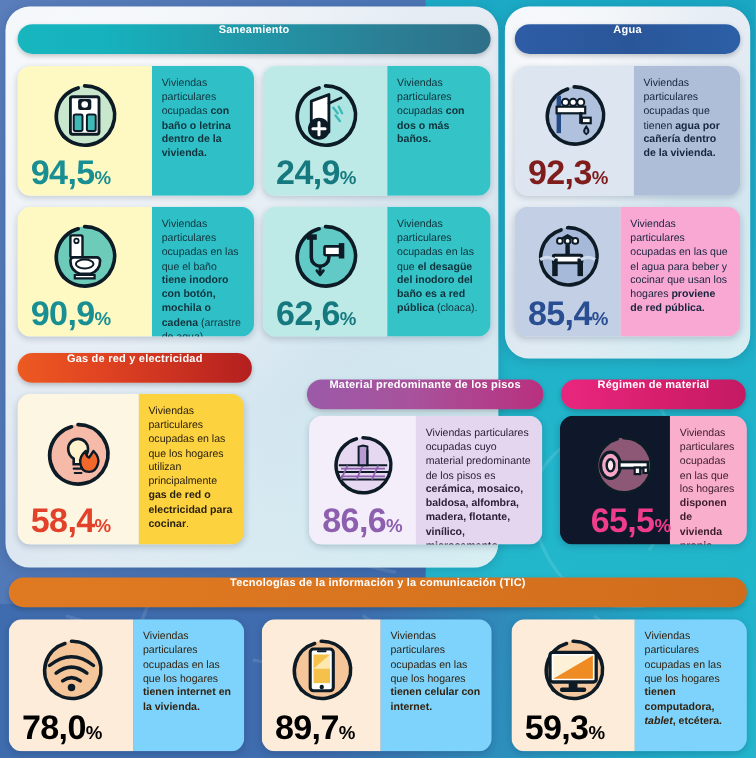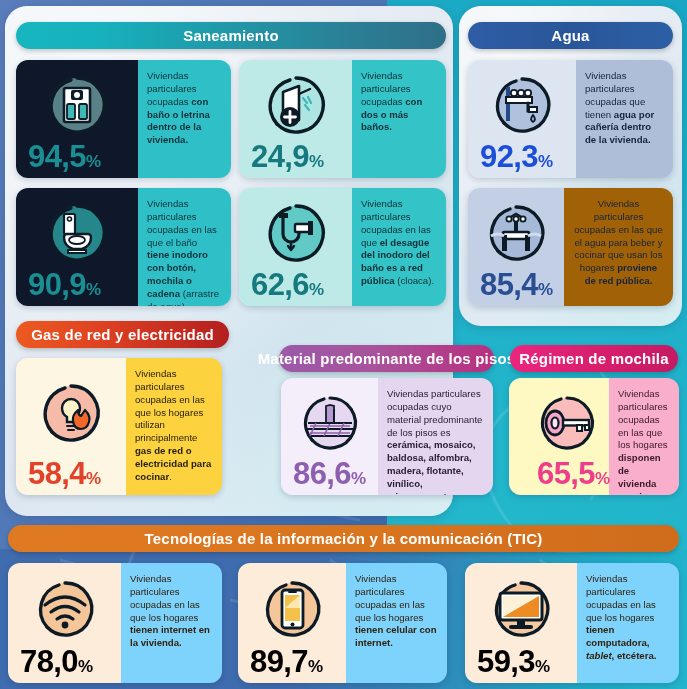--- a/index.html
+++ b/index.html
@@ -50,23 +50,23 @@
     pointer-events:none;
   }
   #panel-left  { left: 5px;  top: 6px;  width: 448px; height: 510px; }
   #panel-right { left: 459px; top: 6px; width: 223px; height: 320px; }
 
   
   .pill {
     position: absolute;
     height: 27px;
     border-radius: 14px;
-    display: flex; align-items: center; justify-content: center;
+    display: flex; align-items: flex-start; justify-content: center;
     color: #ffffff;
-    font-size: 15px; font-weight: bold;
+    font-size: 10px; font-weight: bold;
     letter-spacing: .2px;
     box-shadow: 0 2px 5px rgba(0,0,0,.22);
     z-index: 6;
     white-space: nowrap;
   }
   #pill-saneamiento { left: 16px;  top: 22px;  width: 430px;
       background: linear-gradient(90deg,#17b6bf 0%, #16b2bd 18%, #2b7f95 78%, #2f6f88 100%); }
   #pill-agua        { left: 468px; top: 22px;  width: 205px;
       background: linear-gradient(90deg,#2e5da6 0%, #2a5699 50%, #2c5fa6 100%); }
   #pill-gas         { left: 16px;  top: 321px; width: 213px;
@@ -111,43 +111,43 @@
     flex: 1 1 auto;
     padding: 10px 9px 8px 9px;
     font-size: 9.6px;
     line-height: 1.34;
     color: #1d2b3a;
   }
   .card .right b { font-weight: bold; }
   .card .right i { font-style: italic; }
 
   
-  .t-teal .left  { background: #0f172a; }
+  .t-teal .left  { background: #fef9c3; }
   .t-teal .right { background: #2fc0c7; color:#10323c; }
   .t-teal .value { color: #1a8f93; }
   .t-teal2 .left  { background: #bdeae6; }
   .t-teal2 .right { background: #34c3c7; color:#0f3039; }
   .t-teal2 .value { color: #15797f; }
   
   .t-blue .left  { background: #dde5f1; }
   .t-blue .right { background: #aebdd8; color:#16243c; }
-  .t-blue .value { color: #1d4ed8; }
+  .t-blue .value { color: #7f1d1d; }
   .t-blue2 .left  { background: #c3cfe4; }
-  .t-blue2 .right { background: #a16207; color:#16243c;text-align:center; }
+  .t-blue2 .right { background: #f9a8d4; color:#16243c; }
   .t-blue2 .value { color: #2a4e92; }
   
   .t-yellow .left  { background: #fdf6e3; }
   .t-yellow .right { background: #fcd23f; color:#2a2110; }
   .t-yellow .value { color: #e2412a; }
   
   .t-purple .left  { background: #f4eefa; }
   .t-purple .right { background: #e4d6ef; color:#2b2035; }
   .t-purple .value { color: #8e5fae; }
   
-  .t-pink .left  { background: #fef9c3; padding-left: 20px; }
+  .t-pink .left  { background: #0f172a; padding-left: 20px; }
   .t-pink .right { background: #f9aecb; color:#3a1b2a; }
   .t-pink .value { color: #ef3d8c; }
   
   .t-orange .left  { background: #fdecd9; }
   .t-orange .right { background: #7dd3fc; color:#33220f; }
   .t-orange .value { color: #000000; }
 
   svg.ic { display:block; }
 </style>
 </head>
@@ -189,21 +189,21 @@
   <div class="pill" id="pill-agua">
     <span>Agua</span>
   </div>
   <div class="pill" id="pill-gas">
     <span>Gas de red y electricidad</span>
   </div>
   <div class="pill" id="pill-pisos">
     <span>Material predominante de los pisos</span>
   </div>
   <div class="pill" id="pill-regimen">
-    <span>Régimen de mochila</span>
+    <span>Régimen de material</span>
   </div>
   <div class="pill" id="pill-tic">
     <span>Tecnologías de la información y la comunicación (TIC)</span>
   </div>
 
   <div class="card t-teal" style="left:16px; top:60px; width:215px; height:118px;">
     <div class="left" style="width:122px;">
       <div class="icon-wrap">
         <svg class="ic" width="70" height="62" viewBox="0 0 70 62">
           <circle cx="35" cy="31" r="27" fill="#9ad9d6" opacity=".55"></circle>

